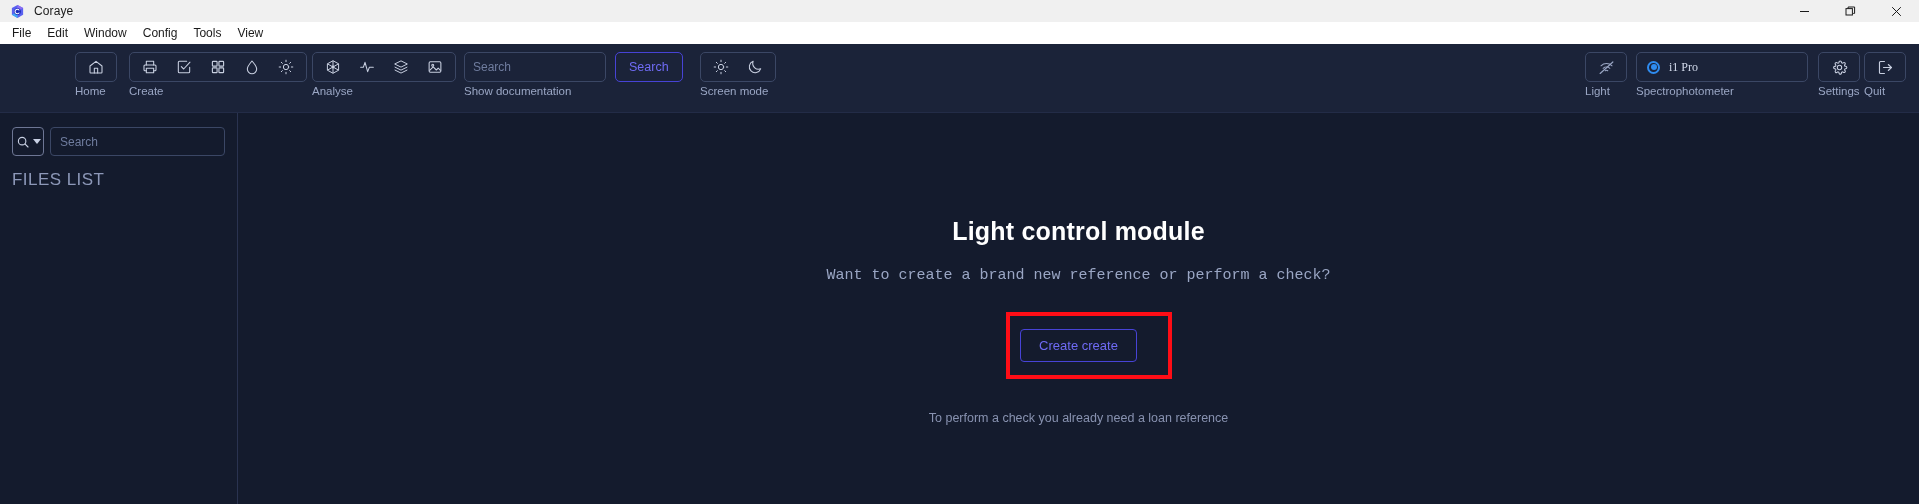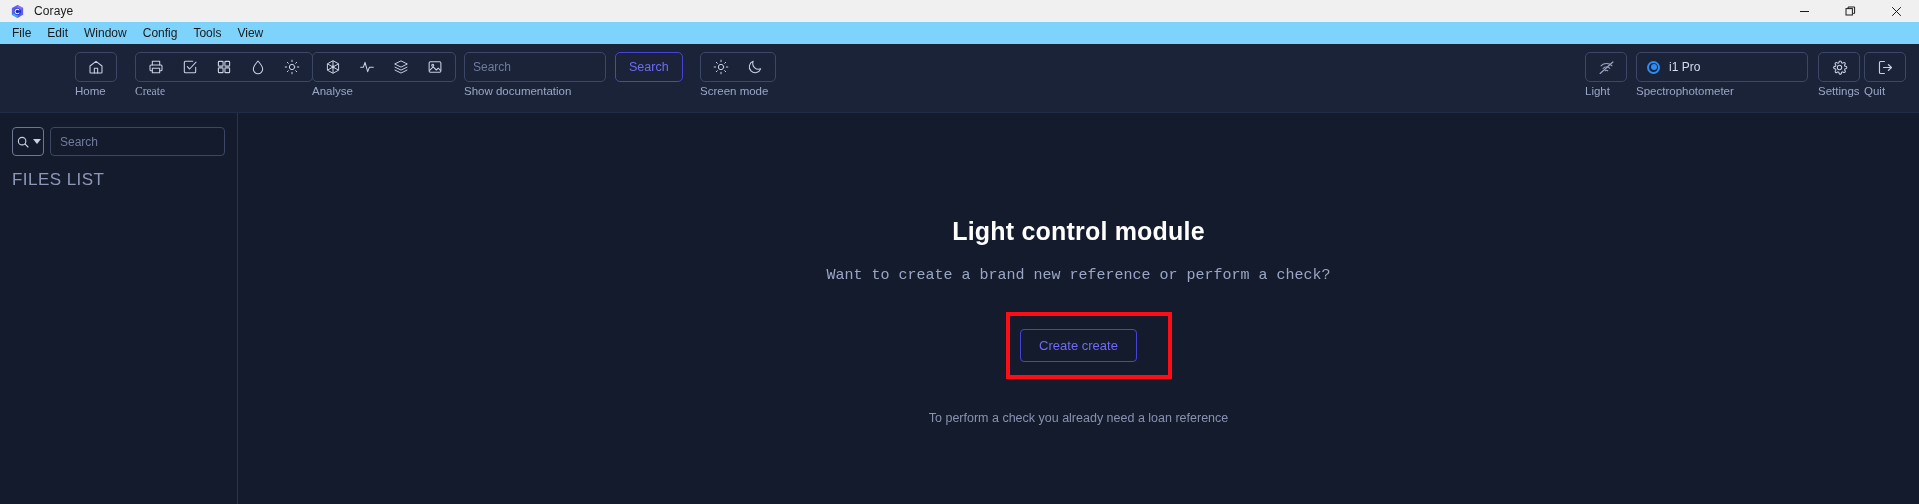--- a/index.html
+++ b/index.html
@@ -23,21 +23,21 @@
   .wincontrols { position: absolute; right: 0; top: 0; height: 22px; display: flex; }
   .winbtn {
     width: 46px; height: 22px; display: flex;
     align-items: center; justify-content: center;
     color: #1a1a1a;
   }
   .winbtn svg { display: block; }
 
   
   .menubar {
-    height: 22px; background: #7dd3fc;
+    height: 22px; background: #ffffff;
     display: flex; align-items: center;
     padding-left: 4px;
   }
   .menu-item {
     font-size: 12px; color: #1a1a1a;
     padding: 2px 8px; white-space: nowrap;
   }
 
   
   .toolbar {
@@ -74,21 +74,21 @@
     height: 30px; padding: 0 13px;
     background: transparent; border: 1px solid #4743d6;
     border-radius: 5px; color: #6f6bf5; font-size: 12.5px;
     font-family: "Liberation Sans", sans-serif;
     display: flex; align-items: center;
   }
 
   .device-box {
     height: 30px; width: 172px;
     border: 1px solid #3b4765; border-radius: 5px;
-    display: flex; align-items: center; padding: 0 10px; gap: 9px;
+    display: flex; align-items: center; padding: 0 10px; gap: 9px; font-family: Liberation Serif, serif;
   }
   .radio-on {
     width: 13px; height: 13px; border-radius: 50%;
     border: 2px solid #2f8cf0; display: flex;
     align-items: center; justify-content: center; flex: none;
   }
   .radio-dot { width: 6px; height: 6px; border-radius: 50%; background: #2f8cf0; }
   .device-name { font-size: 12px; color: #d3dbec; }
 
   
@@ -208,21 +208,21 @@
       <div class="tb-btn">
         <svg width="16" height="16" viewBox="0 0 24 24" fill="none" stroke="#c8cfe0" stroke-width="1.6" stroke-linecap="round" stroke-linejoin="round">
           <path d="M3 10.5 L12 3.5 L21 10.5 V20 a1 1 0 0 1-1 1 H4 a1 1 0 0 1-1-1 Z"></path>
           <path d="M9.5 21 V14 h5 v7"></path>
         </svg>
       </div>
     </div>
     <div class="tb-label">Home</div>
   </div>
 
-  <div class="tb-group" style="left:135px;font-family:Liberation Serif, serif;">
+  <div class="tb-group" style="left:129px;">
     <div class="tb-box">
       <div class="tb-btn">
         <svg width="16" height="16" viewBox="0 0 24 24" fill="none" stroke="#c8cfe0" stroke-width="1.6" stroke-linecap="round" stroke-linejoin="round">
           <path d="M6.5 9 V3.5 h11 V9"></path>
           <path d="M6.5 17.5 H4.5 a1.5 1.5 0 0 1-1.5-1.5 V10.5 a1.5 1.5 0 0 1 1.5-1.5 h15 a1.5 1.5 0 0 1 1.5 1.5 V16 a1.5 1.5 0 0 1-1.5 1.5 h-2"></path>
           <rect x="6.5" y="14" width="11" height="6.5"></rect>
         </svg>
       </div>
       <div class="tb-btn">
         <svg width="16" height="16" viewBox="0 0 24 24" fill="none" stroke="#c8cfe0" stroke-width="1.6" stroke-linecap="round" stroke-linejoin="round">

